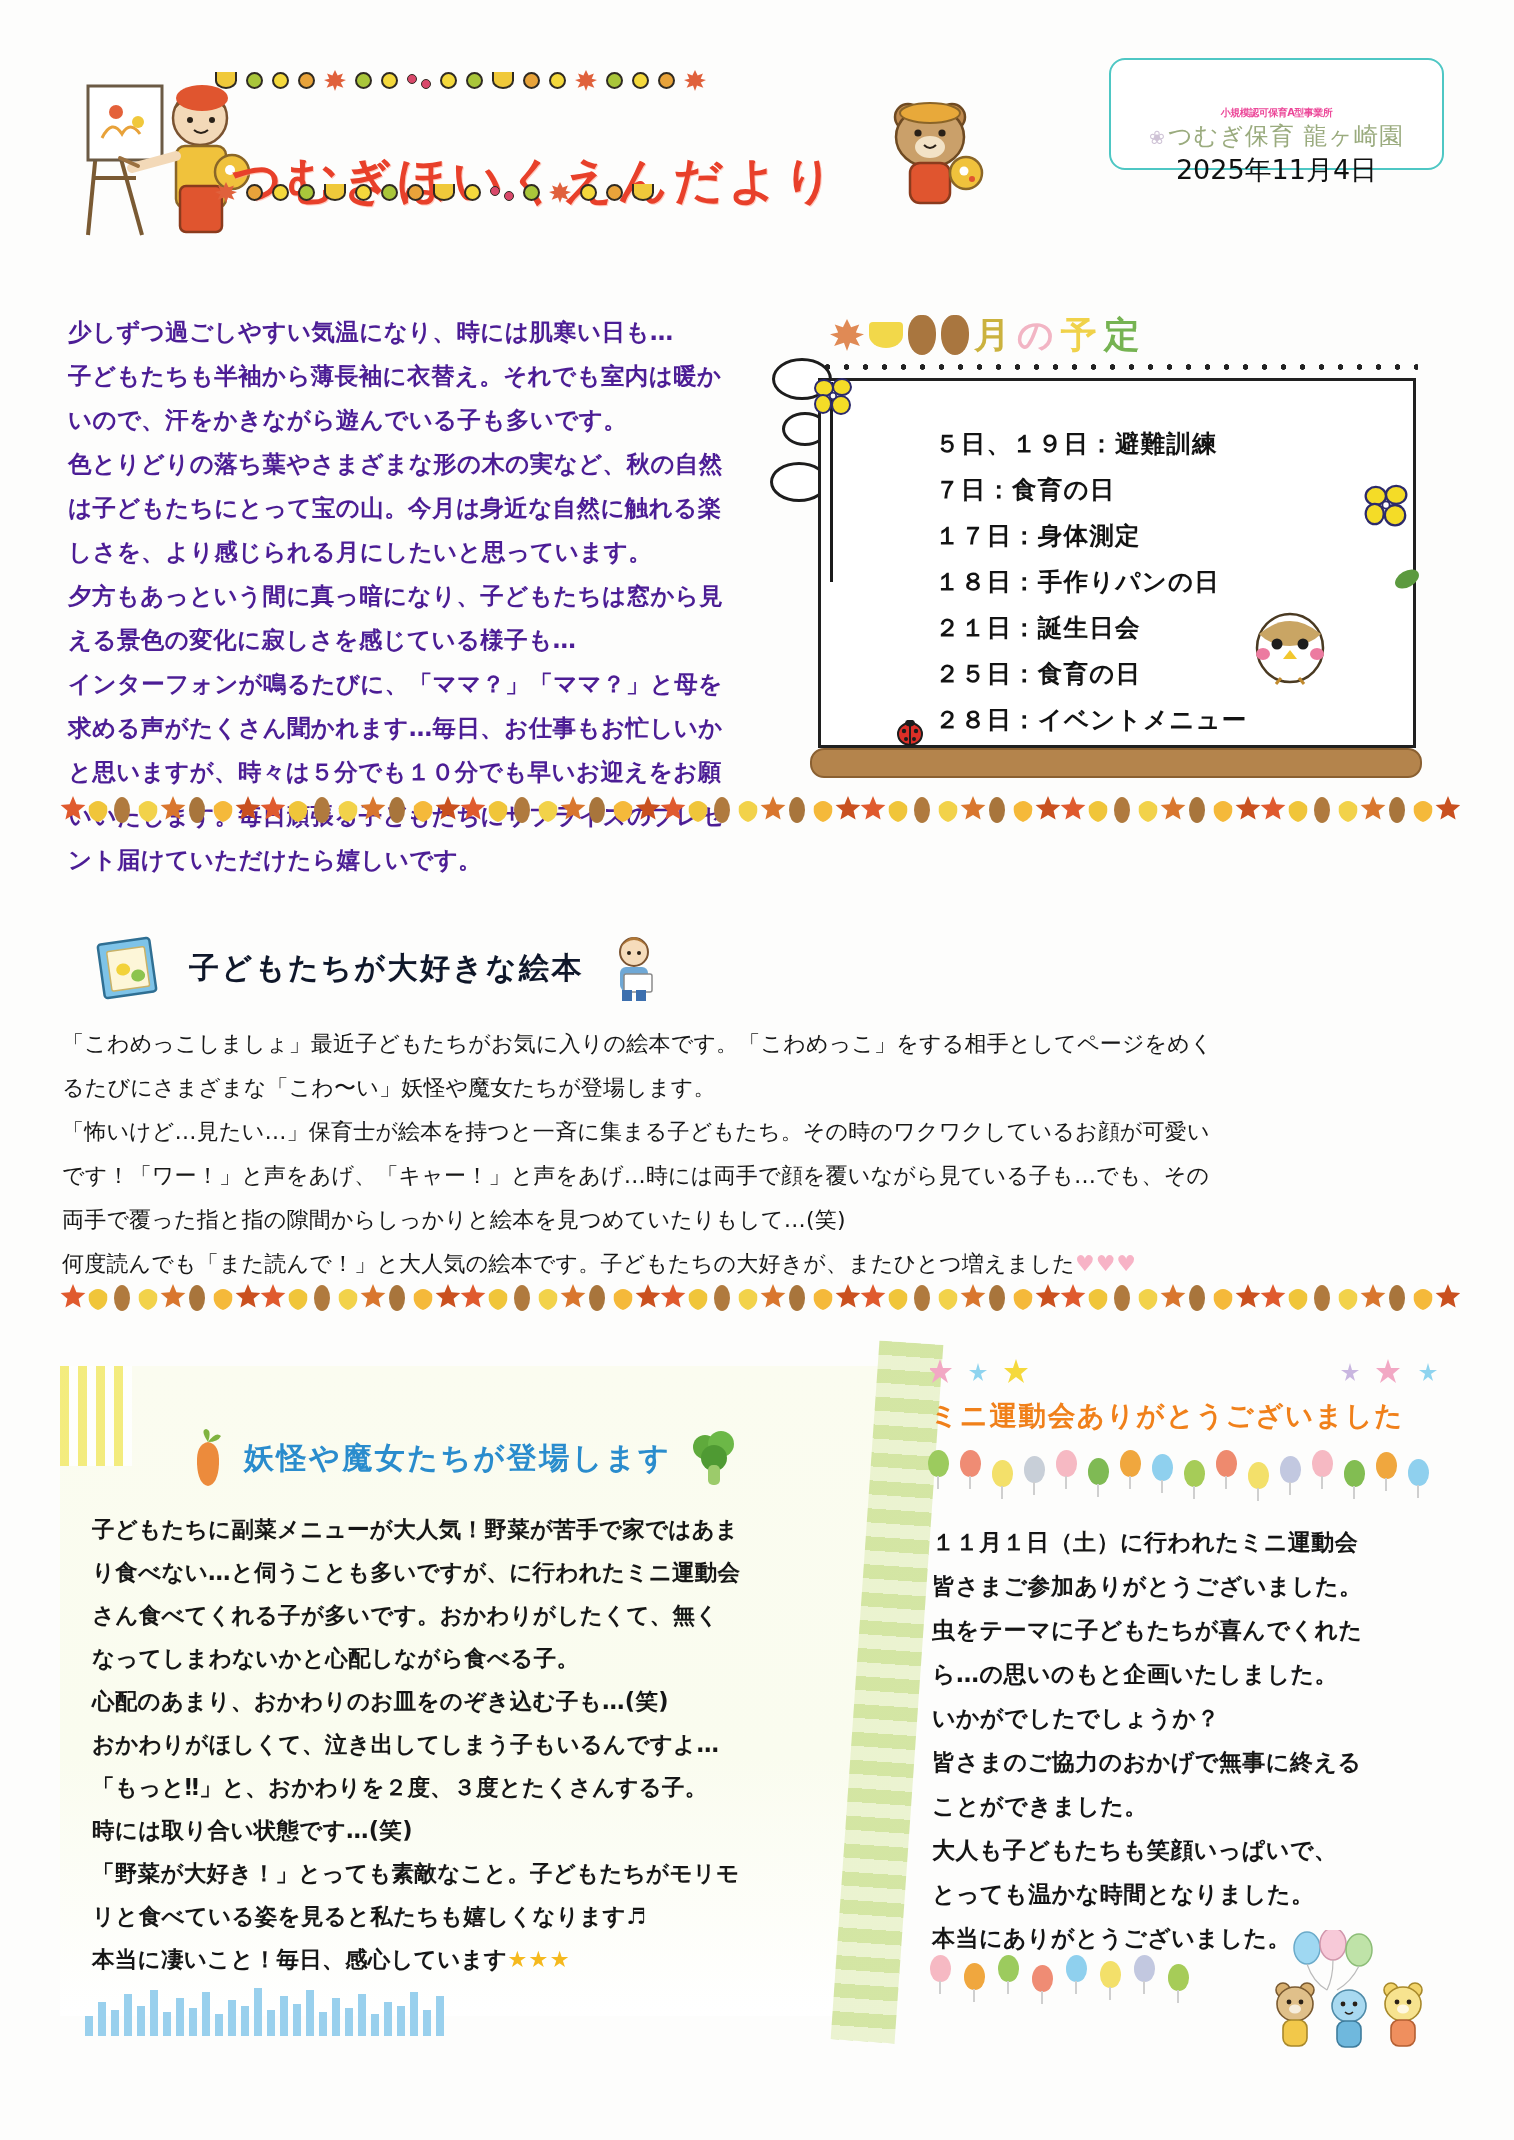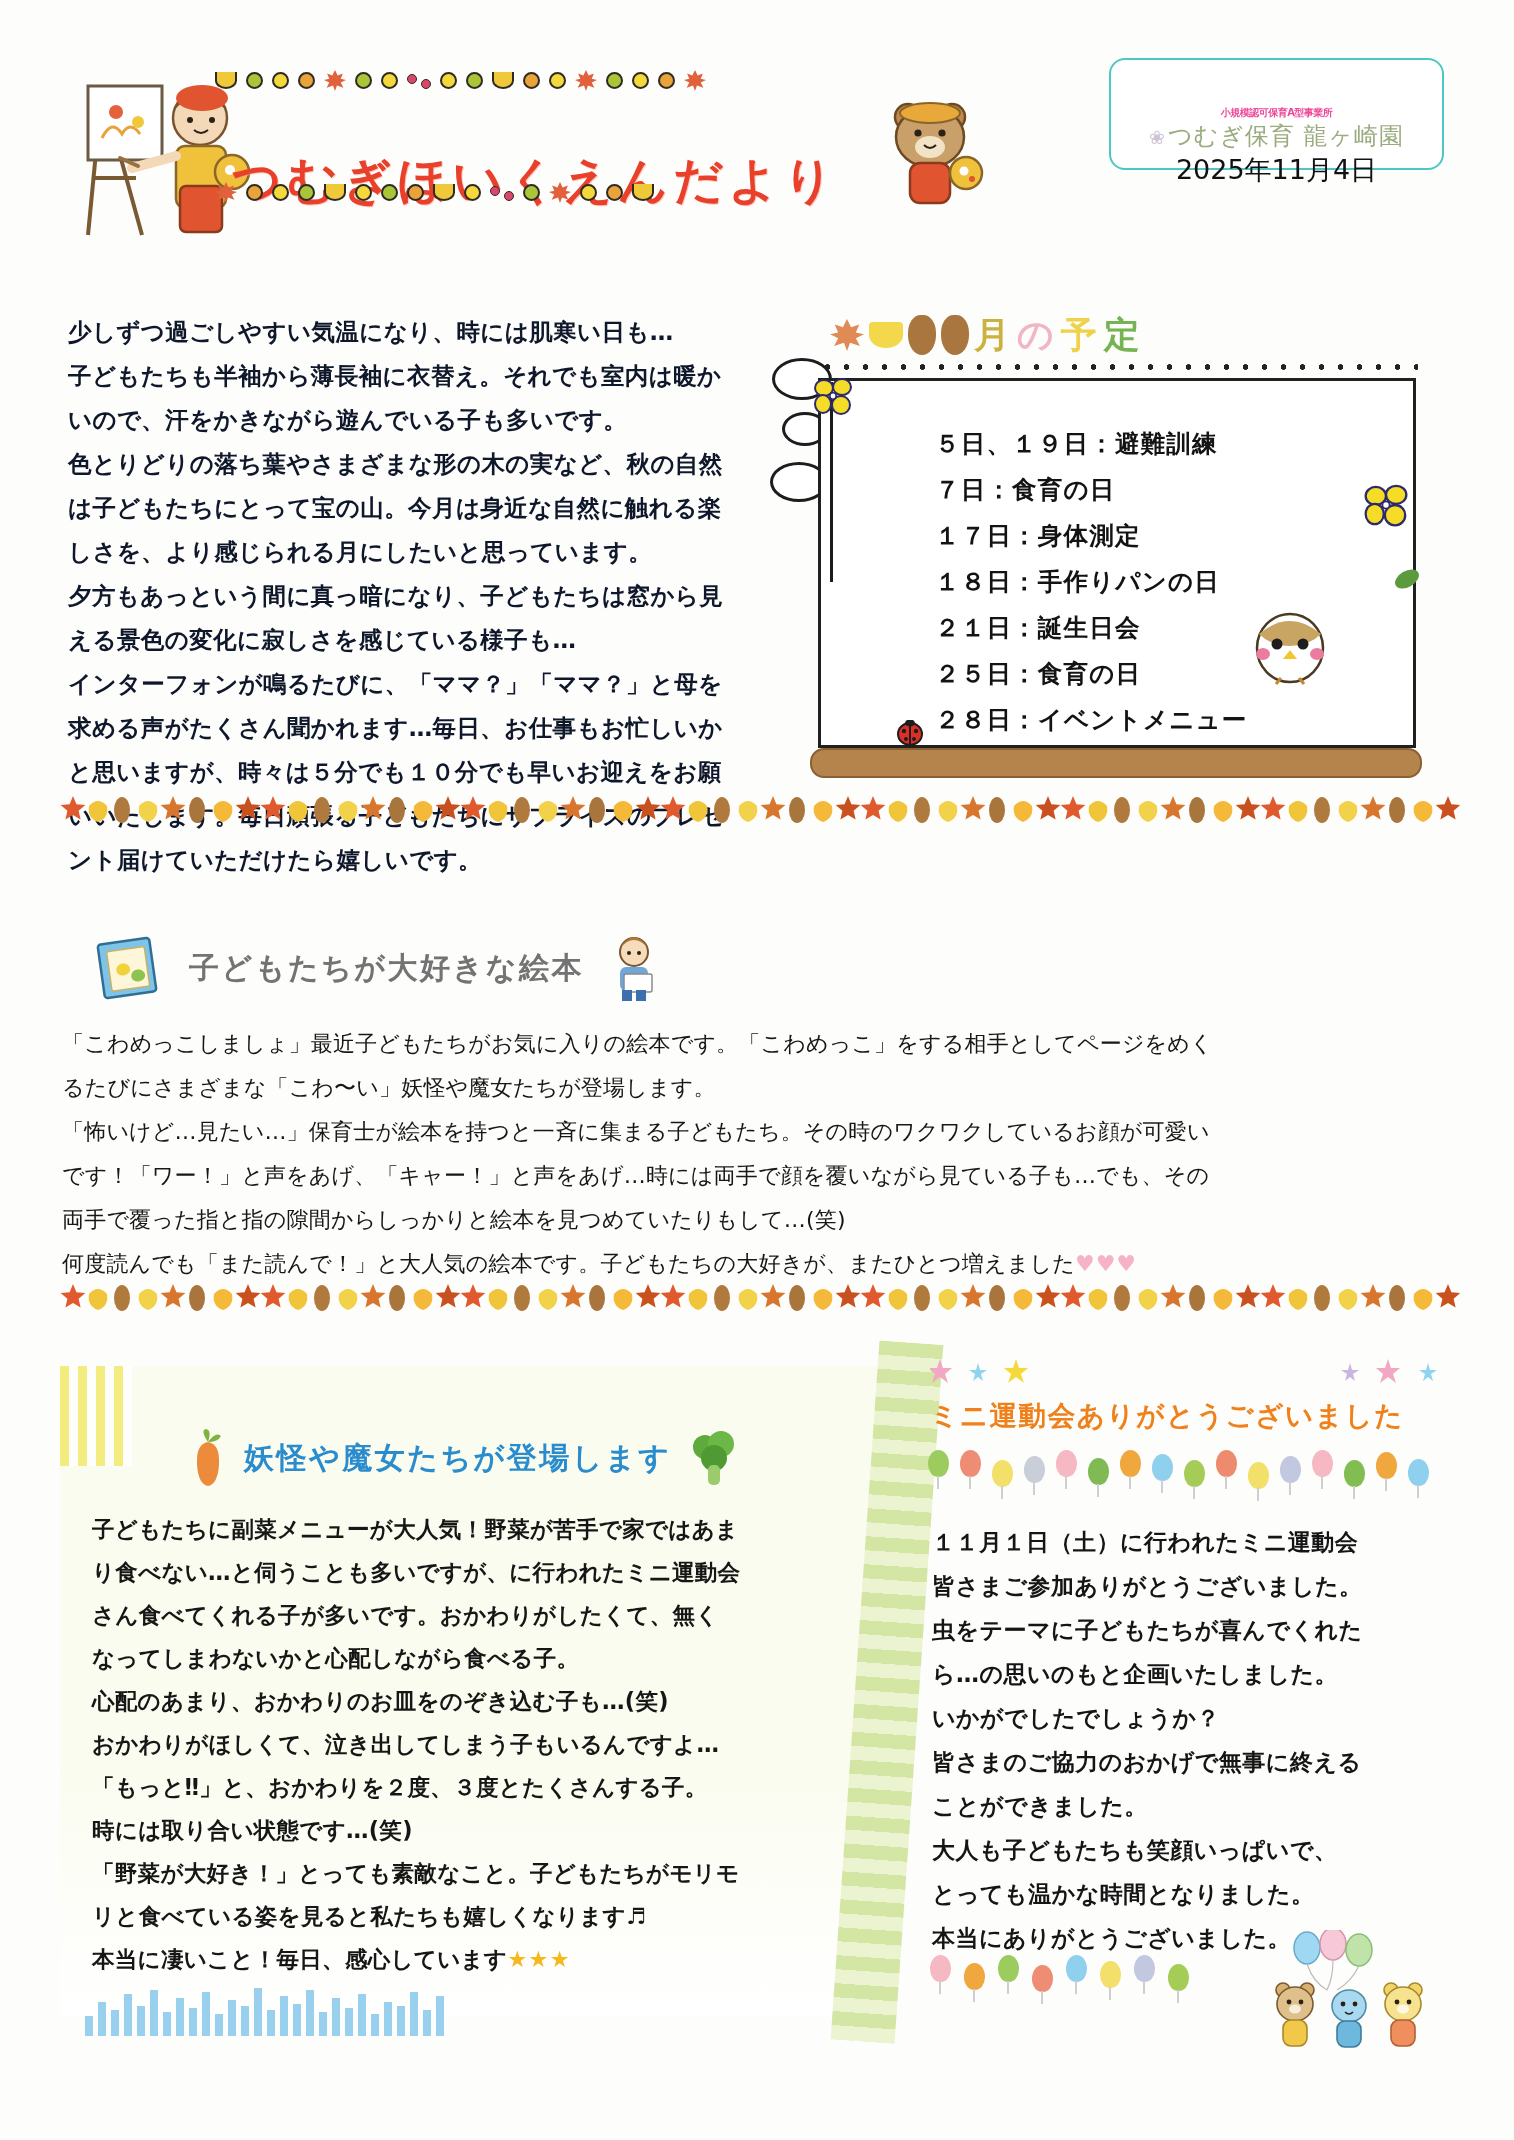--- a/index.html
+++ b/index.html
@@ -126,21 +126,21 @@
     position: absolute;
     left: 68px; top: 310px;
     width: 740px;
   }
   .intro p {
     margin: 0 0 0px 0;
     font-size: 23.5px;
     line-height: 44px;
     letter-spacing: 0.4px;
     font-weight: 700;
-    color: #0f172a;
+    color: #4c1d95;
   }
 
   
   .sched-wrap {
     position: absolute;
     left: 790px; top: 300px;
     width: 660px; height: 540px;
   }
   .sched-title {
     position: absolute;
@@ -236,21 +236,21 @@
   
   .sec-ehon-head {
     position: absolute;
     left: 95px; top: 930px;
     width: 640px; height: 76px;
     display: flex; align-items: center; gap: 22px;
   }
   .book-icon { width: 72px; height: 66px; position: relative; }
   .sec-title-pink {
     font-size: 30px; font-weight: 700;
-    color: #737373; letter-spacing: 2.5px;
+    color: #0f172a; letter-spacing: 2.5px;
   }
   .kid-icon { width: 56px; height: 68px; position: relative; }
 
   .sec-ehon-body {
     position: absolute;
     left: 62px; top: 1022px;
     width: 1395px;
   }
   .sec-ehon-body p {
     margin: 0;

